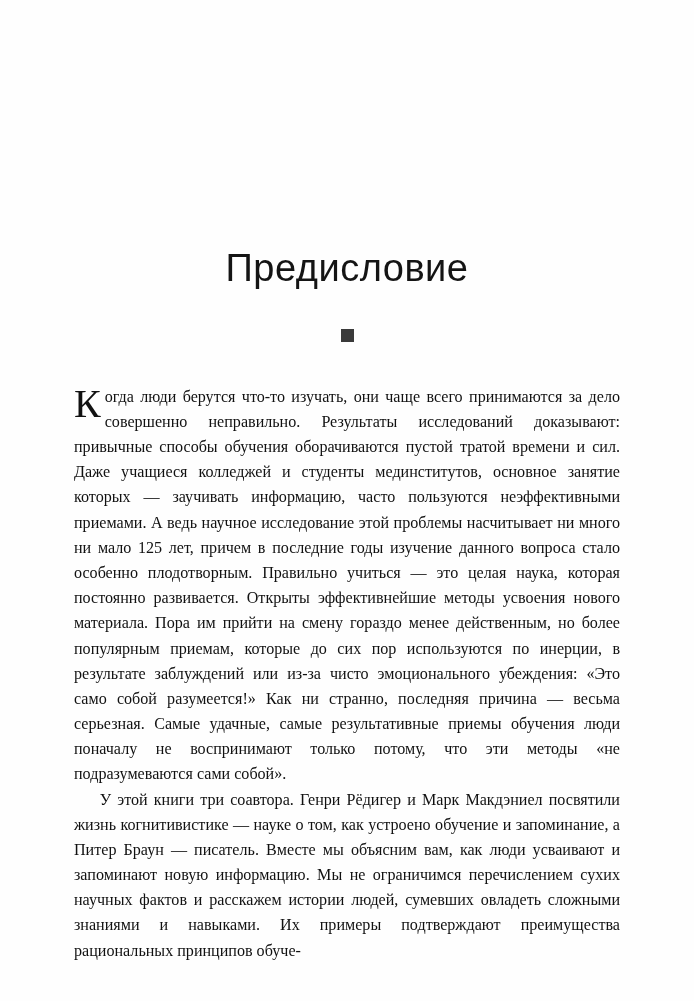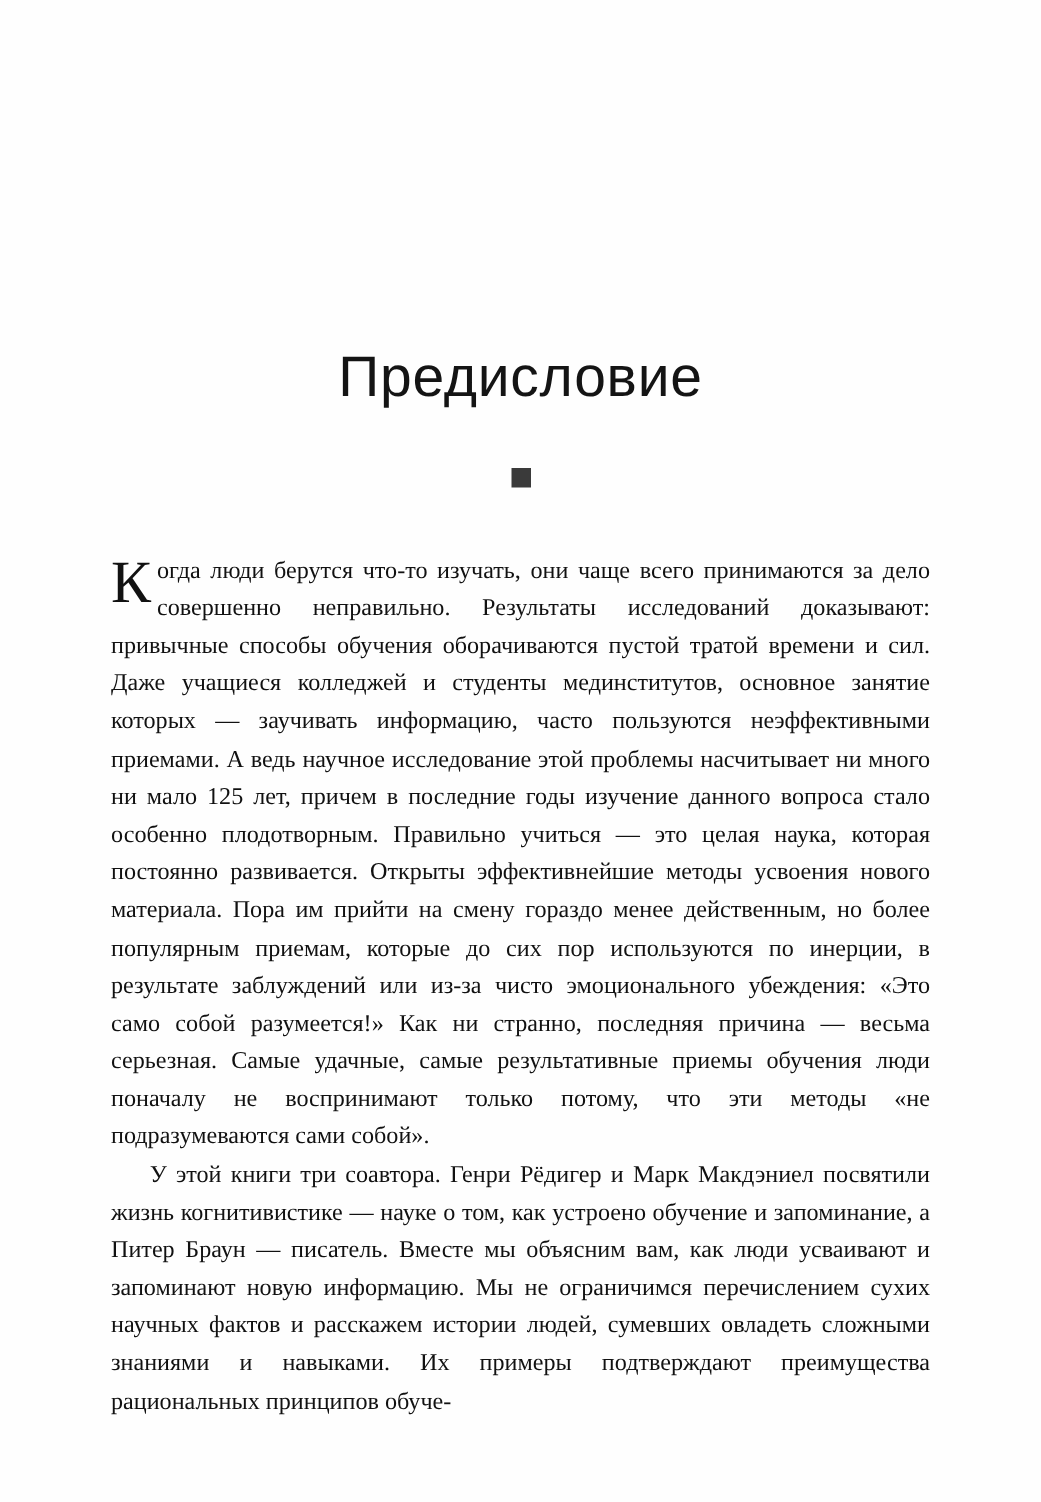--- a/index.html
+++ b/index.html
@@ -21,21 +21,21 @@
     background: #fefefe;
   }
   .content {
     position: absolute;
     left: 74px;
     right: 74px;
     top: 0;
     bottom: 0;
   }
   .chapter-title {
-    margin: 0;
+    margin: 16px;
     padding-top: 232px;
     text-align: center;
     font-family: "Liberation Sans", sans-serif;
     font-weight: 400;
     font-size: 38px;
     letter-spacing: 0.5px;
     color: #141414;
     line-height: 1.1;
   }
   .ornament-wrap {

